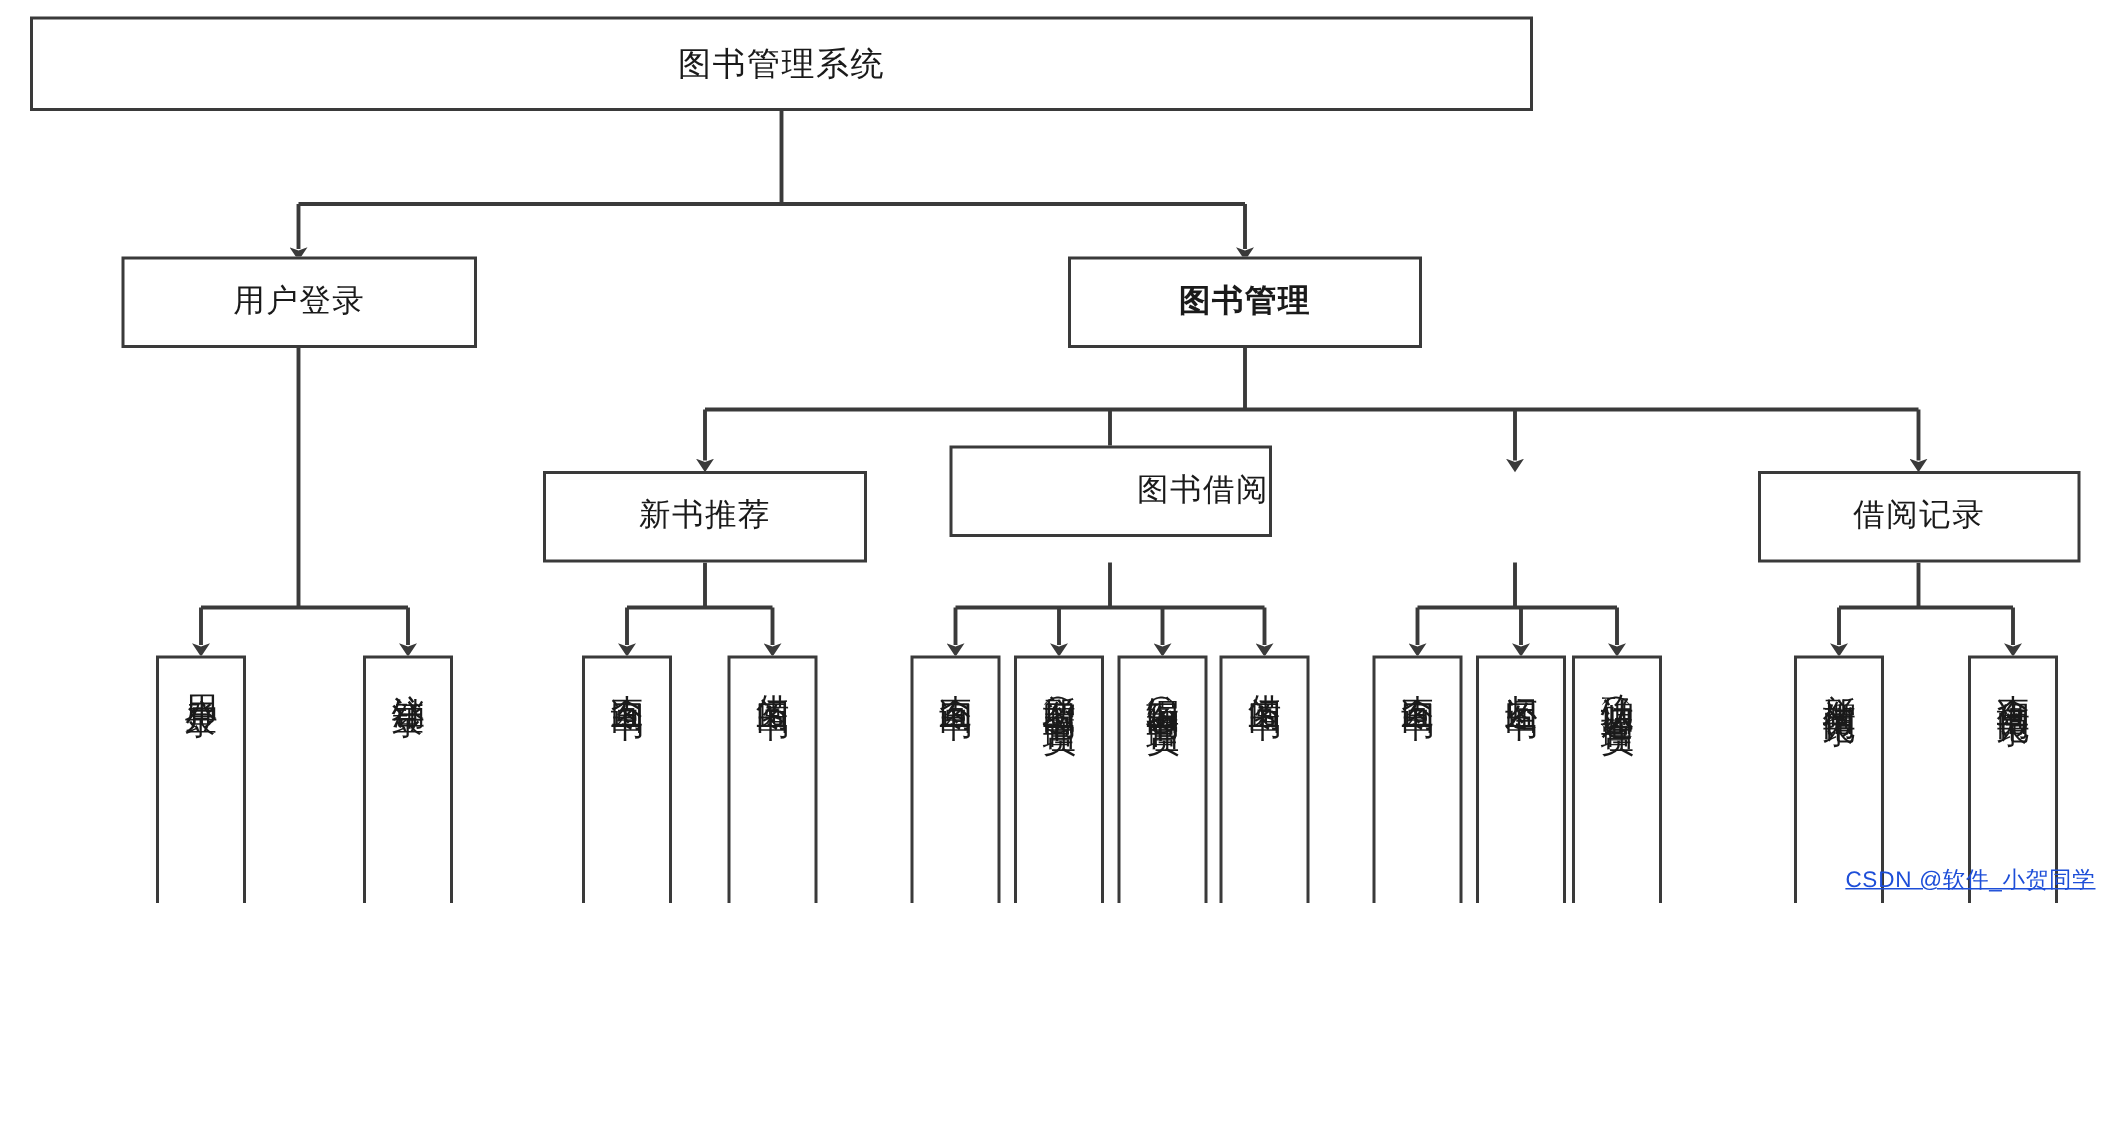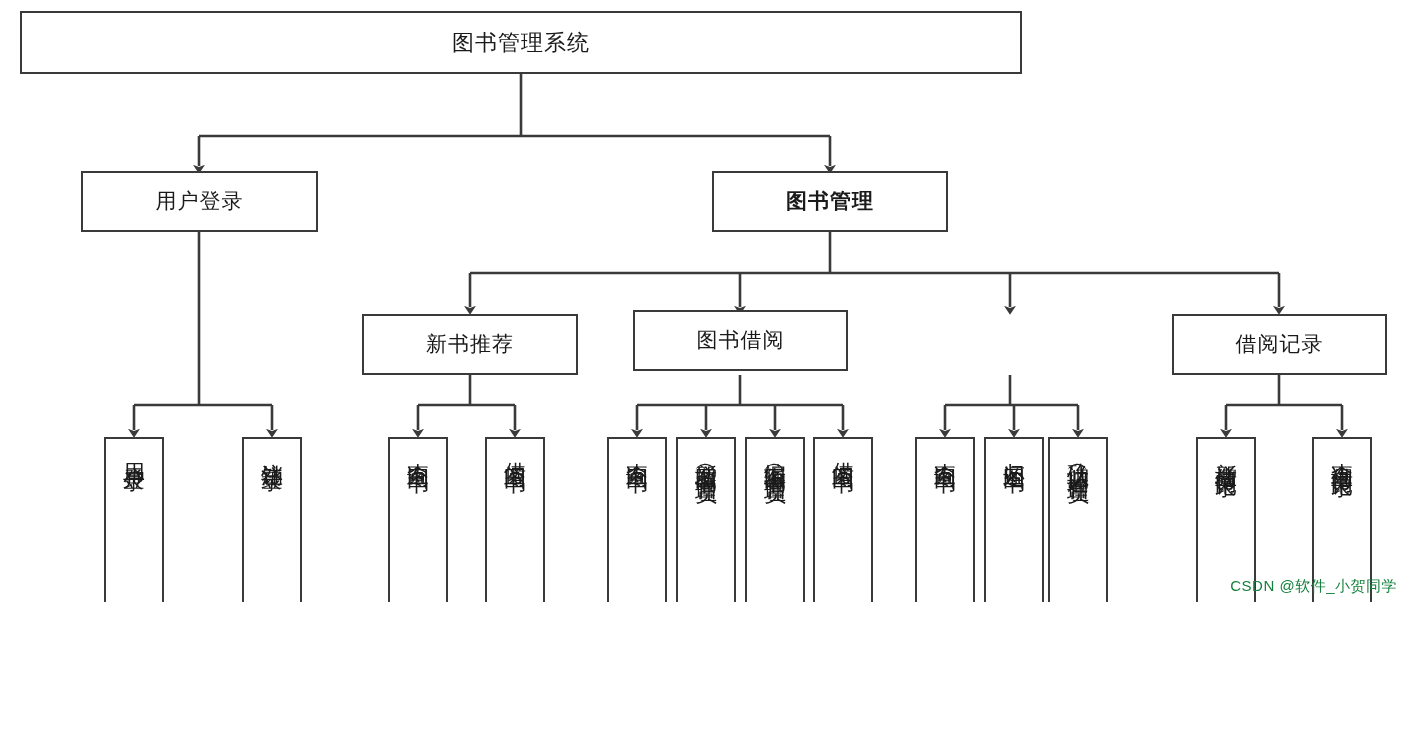--- a/index.html
+++ b/index.html
@@ -53,24 +53,25 @@
     font-size:22px;
     line-height:1.1;
     letter-spacing:3px;
     white-space:normal;
   }
   .watermark{
     position:absolute;
     right:8px;
     bottom:6px;
     font-size:15px;
-    color:#15803d;
+    color:#1d4ed8;
     letter-spacing:0.5px;
     white-space:nowrap;
     pointer-events:none;
+    text-decoration:underline;
   }
 </style>
 </head>
 <body>
 
 <div id="stage">
 
   <svg id="wires" viewBox="0 0 1405 747" xmlns="http://www.w3.org/2000/svg">
     <defs>
       <marker id="arr" markerWidth="10" markerHeight="12" refX="1.2" refY="6" orient="auto" markerUnits="userSpaceOnUse">
@@ -129,21 +130,21 @@
   <div class="node h" style="left:81px;top:171px;width:237px;height:61px;">
     <span class="lbl">用户登录</span>
   </div>
   <div class="node h" style="left:712px;top:171px;width:236px;height:61px;font-weight:bold;">
     <span class="lbl">图书管理</span>
   </div>
 
   <div class="node h" style="left:362px;top:314px;width:216px;height:61px;">
     <span class="lbl">新书推荐</span>
   </div>
-  <div class="node h" style="left:633px;top:310px;width:215px;height:61px;">
+  <div class="node h" style="left:633px;top:297px;width:215px;height:61px;justify-content:flex-end;">
     <span class="lbl">图书借阅</span>
   </div>
   <div class="node h" style="left:1172px;top:314px;width:215px;height:61px;">
     <span class="lbl">借阅记录</span>
   </div>
 
   <div class="node v" style="left:104px;top:437px;width:60px;height:297px;">
     <span class="lbl">用户登录</span>
   </div>
   <div class="node v" style="left:242px;top:437px;width:60px;height:297px;">

